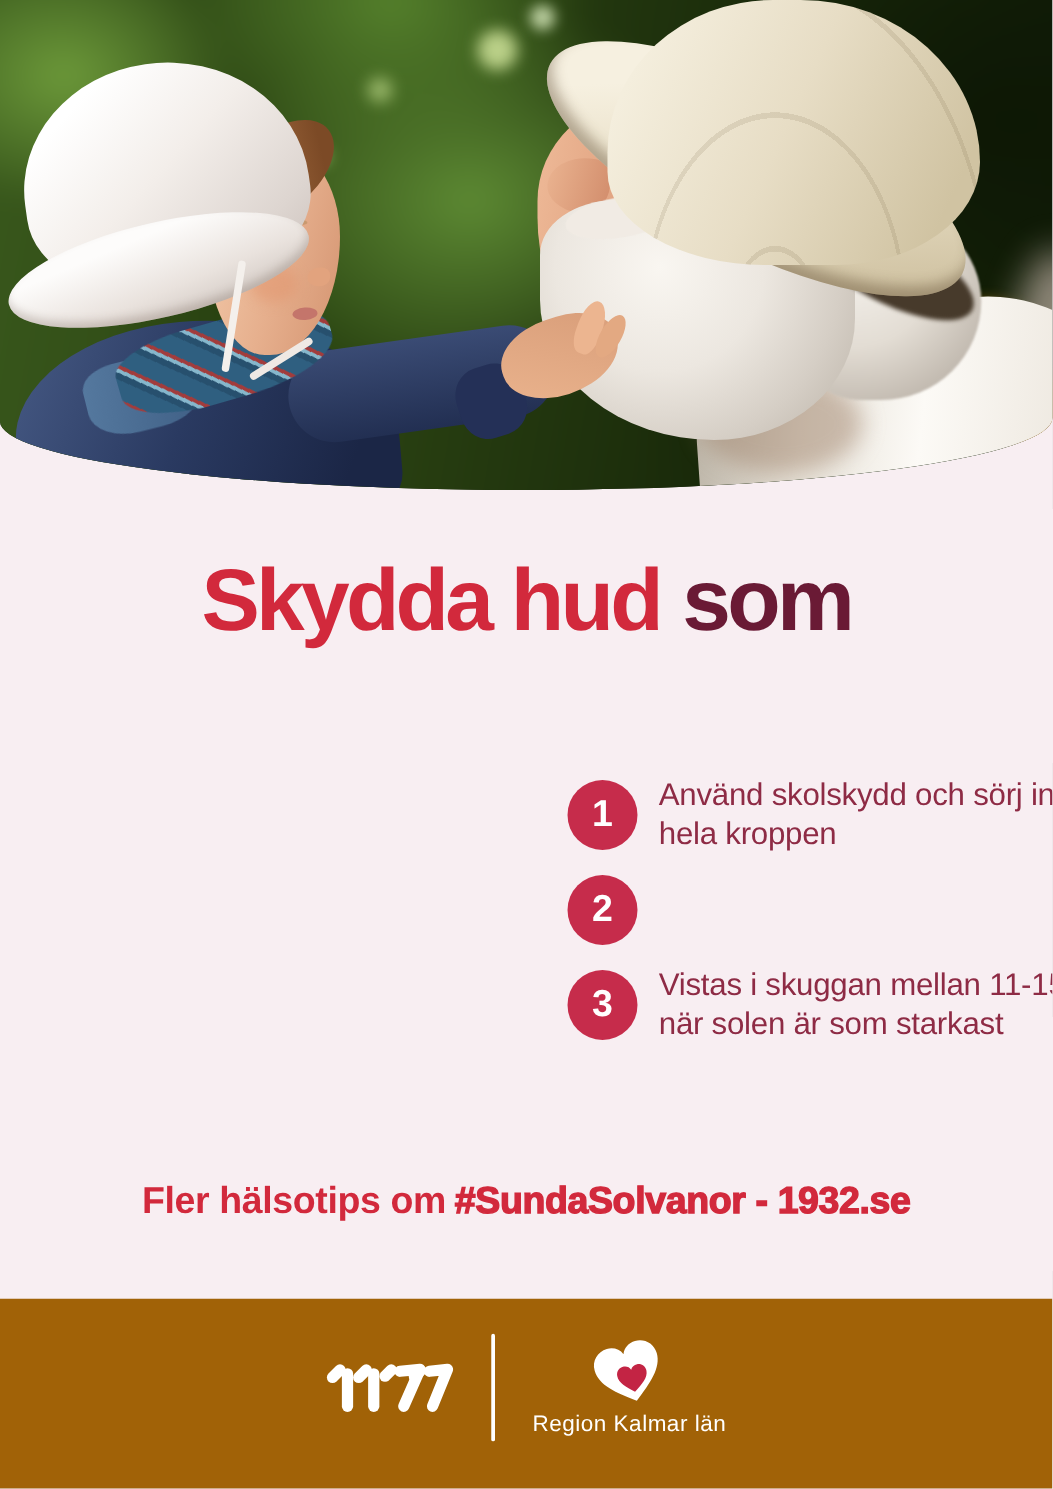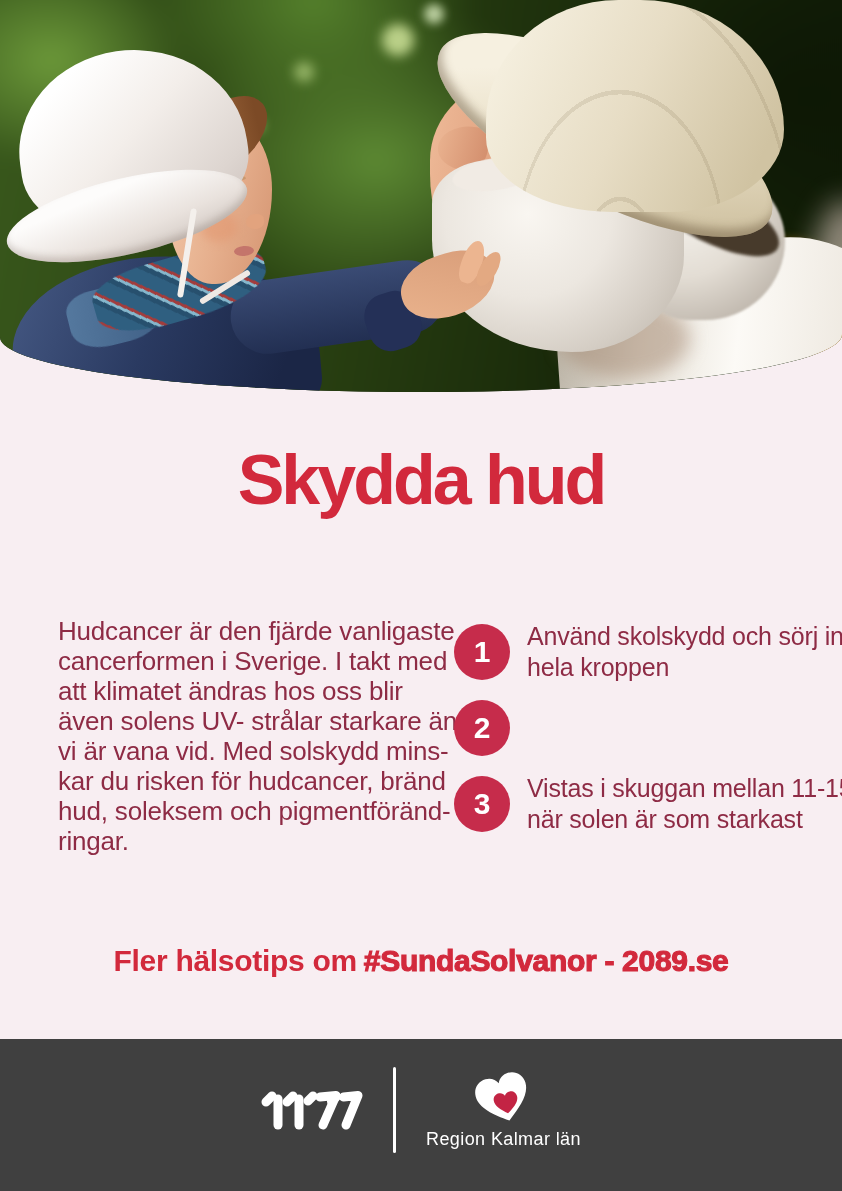--- a/index.html
+++ b/index.html
@@ -133,21 +133,21 @@
   .tips{left:454px;top:621px;width:360px;z-index:2;display:flex;flex-direction:column;gap:17px;}
   .tip-row{display:flex;align-items:center;}
   .tip-circle{width:56px;height:56px;border-radius:50%;background:#c62c4b;flex:0 0 56px;
     display:flex;align-items:center;justify-content:center;
     color:#fff;font-size:30px;font-weight:700;}
   .tip-text{margin-left:17px;color:#8e2b45;font-size:25px;line-height:31px;white-space:pre;letter-spacing:-0.2px;}
   .tagline{left:0;top:944px;width:842px;text-align:center;z-index:2;
     color:#d2293c;font-size:30px;font-weight:700;letter-spacing:-0.3px;}
   .tagline .tl-bold{-webkit-text-stroke:1.1px #d2293c;margin-left:7px;}
   
-  .footer{left:0;top:1039px;width:842px;height:152px;background:#404040;z-index:3;
+  .footer{left:0;top:1039px;width:842px;height:152px;background:#a16207;z-index:3;
     display:flex;align-items:center;justify-content:center;gap:30px;padding-bottom:0;}
   .footer-inner{display:flex;align-items:center;gap:30px;transform:translateY(-5px);}
   .divider{width:3px;height:86px;background:#ffffff;border-radius:2px;}
   .region{display:flex;flex-direction:column;align-items:center;gap:4px;}
   .region-name{color:#ffffff;font-size:18px;letter-spacing:.4px;font-weight:400;}
 </style>
 </head>
 <body>
 
 <div class="poster">
@@ -197,50 +197,43 @@
     <div class="s strap2"></div>
     <div class="s cuff"></div>
     <div class="s baby-hand"></div>
     <div class="s finger1"></div>
     <div class="s finger2"></div>
   </div>
 
   <div class="s headline">
     <div class="l1">
       <span class="hl-red">Skydda hud</span>
-    </div>
-  </div>
-
-  <div class="s intro">Hudcancer är den fjärde vanligaste
-cancerformen i Sverige. I takt med
-att klimatet ändras hos oss blir
-även solens UV- strålar starkare än
-vi är vana vid. Med solskydd mins-
-kar du risken för hudcancer, bränd
-hud, soleksem och pigmentföränd-
-ringar.</div>
+      <span class="hl-dark">som</span>
+    </div>
+  </div>
+
 
   <div class="s tips">
     <div class="tip-row">
       <div class="tip-circle">1</div>
       <div class="tip-text">Använd skolskydd och sörj in
 hela kroppen</div>
     </div>
     <div class="tip-row">
       <div class="tip-circle">2</div>
     </div>
     <div class="tip-row">
       <div class="tip-circle">3</div>
       <div class="tip-text">Vistas i skuggan mellan 11-15
 när solen är som starkast</div>
     </div>
   </div>
 
   <div class="s tagline">
-    <span>Fler hälsotips om</span><span class="tl-bold">#SundaSolvanor - 2089.se</span>
+    <span>Fler hälsotips om</span><span class="tl-bold">#SundaSolvanor - 1932.se</span>
   </div>
 
   <div class="s footer">
     <div class="footer-inner">
       <svg width="102" height="44" viewBox="0 0 102 44" role="img" aria-label="1177">
         <g stroke="#ffffff" stroke-width="9" stroke-linecap="round" stroke-linejoin="round" fill="none">
           <path d="M5 14 L11 8"></path>
           <path d="M17 11 L17 37"></path>
           <path d="M26 14 L32 8"></path>
           <path d="M38 11 L38 37"></path>

